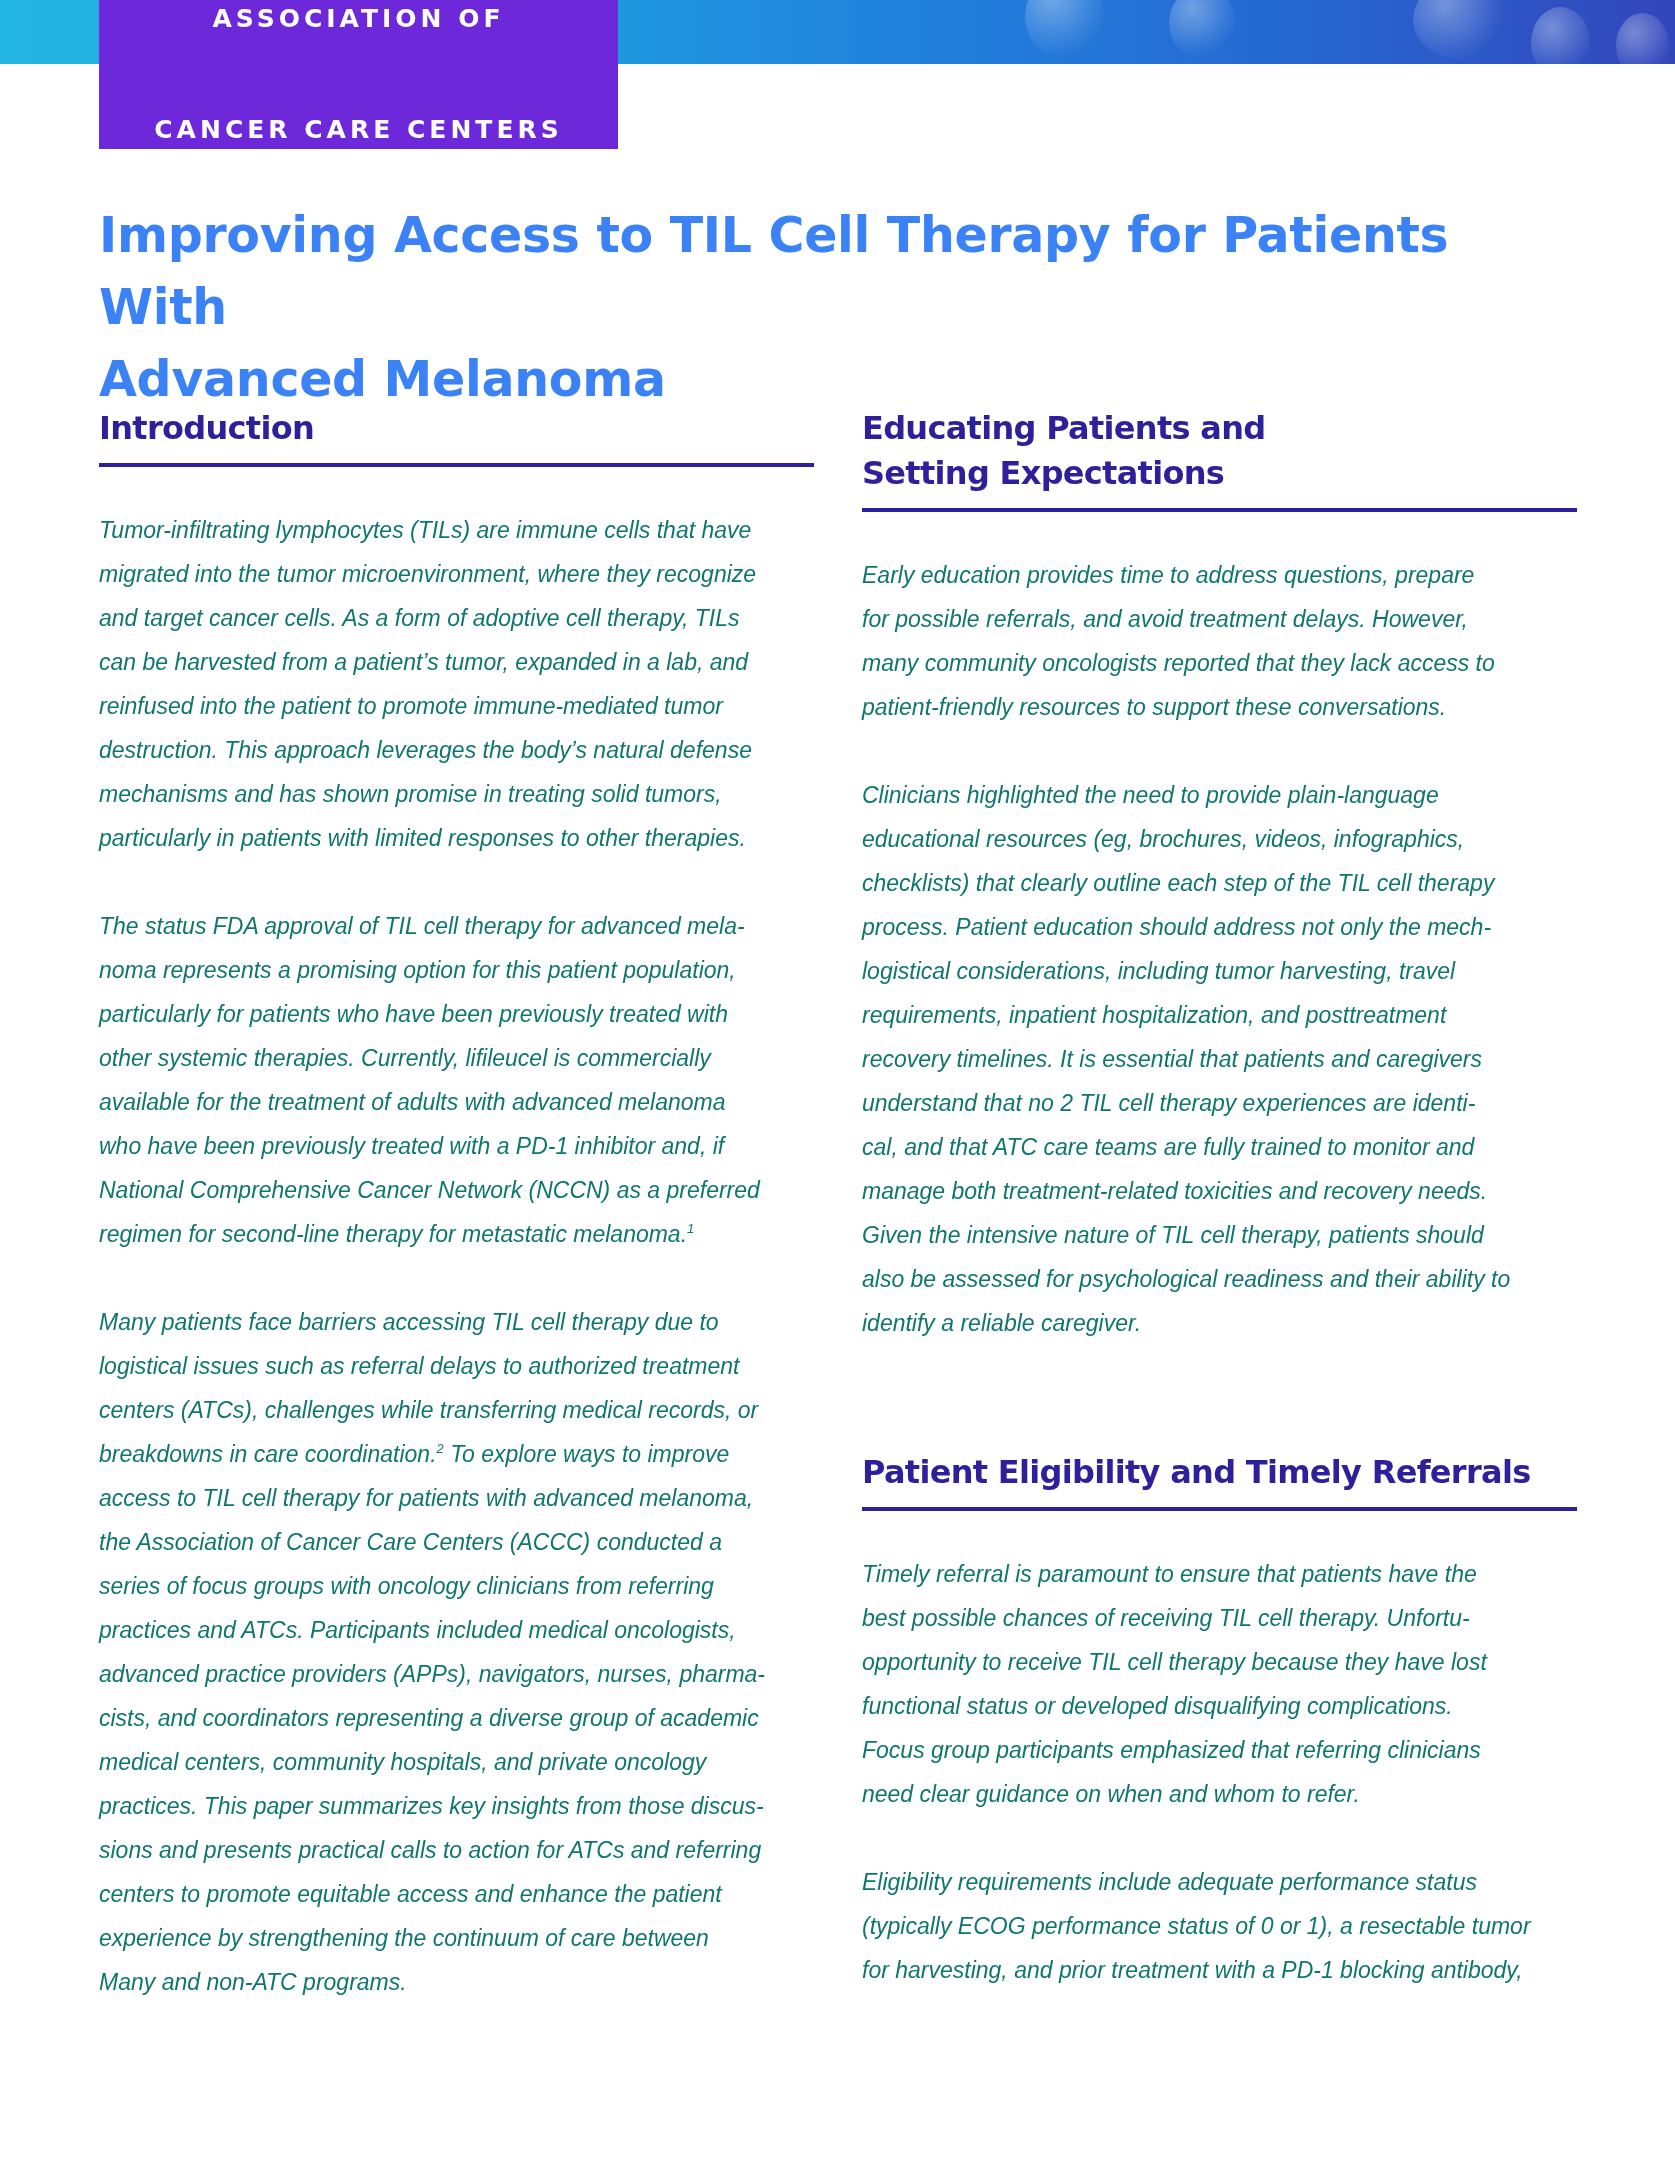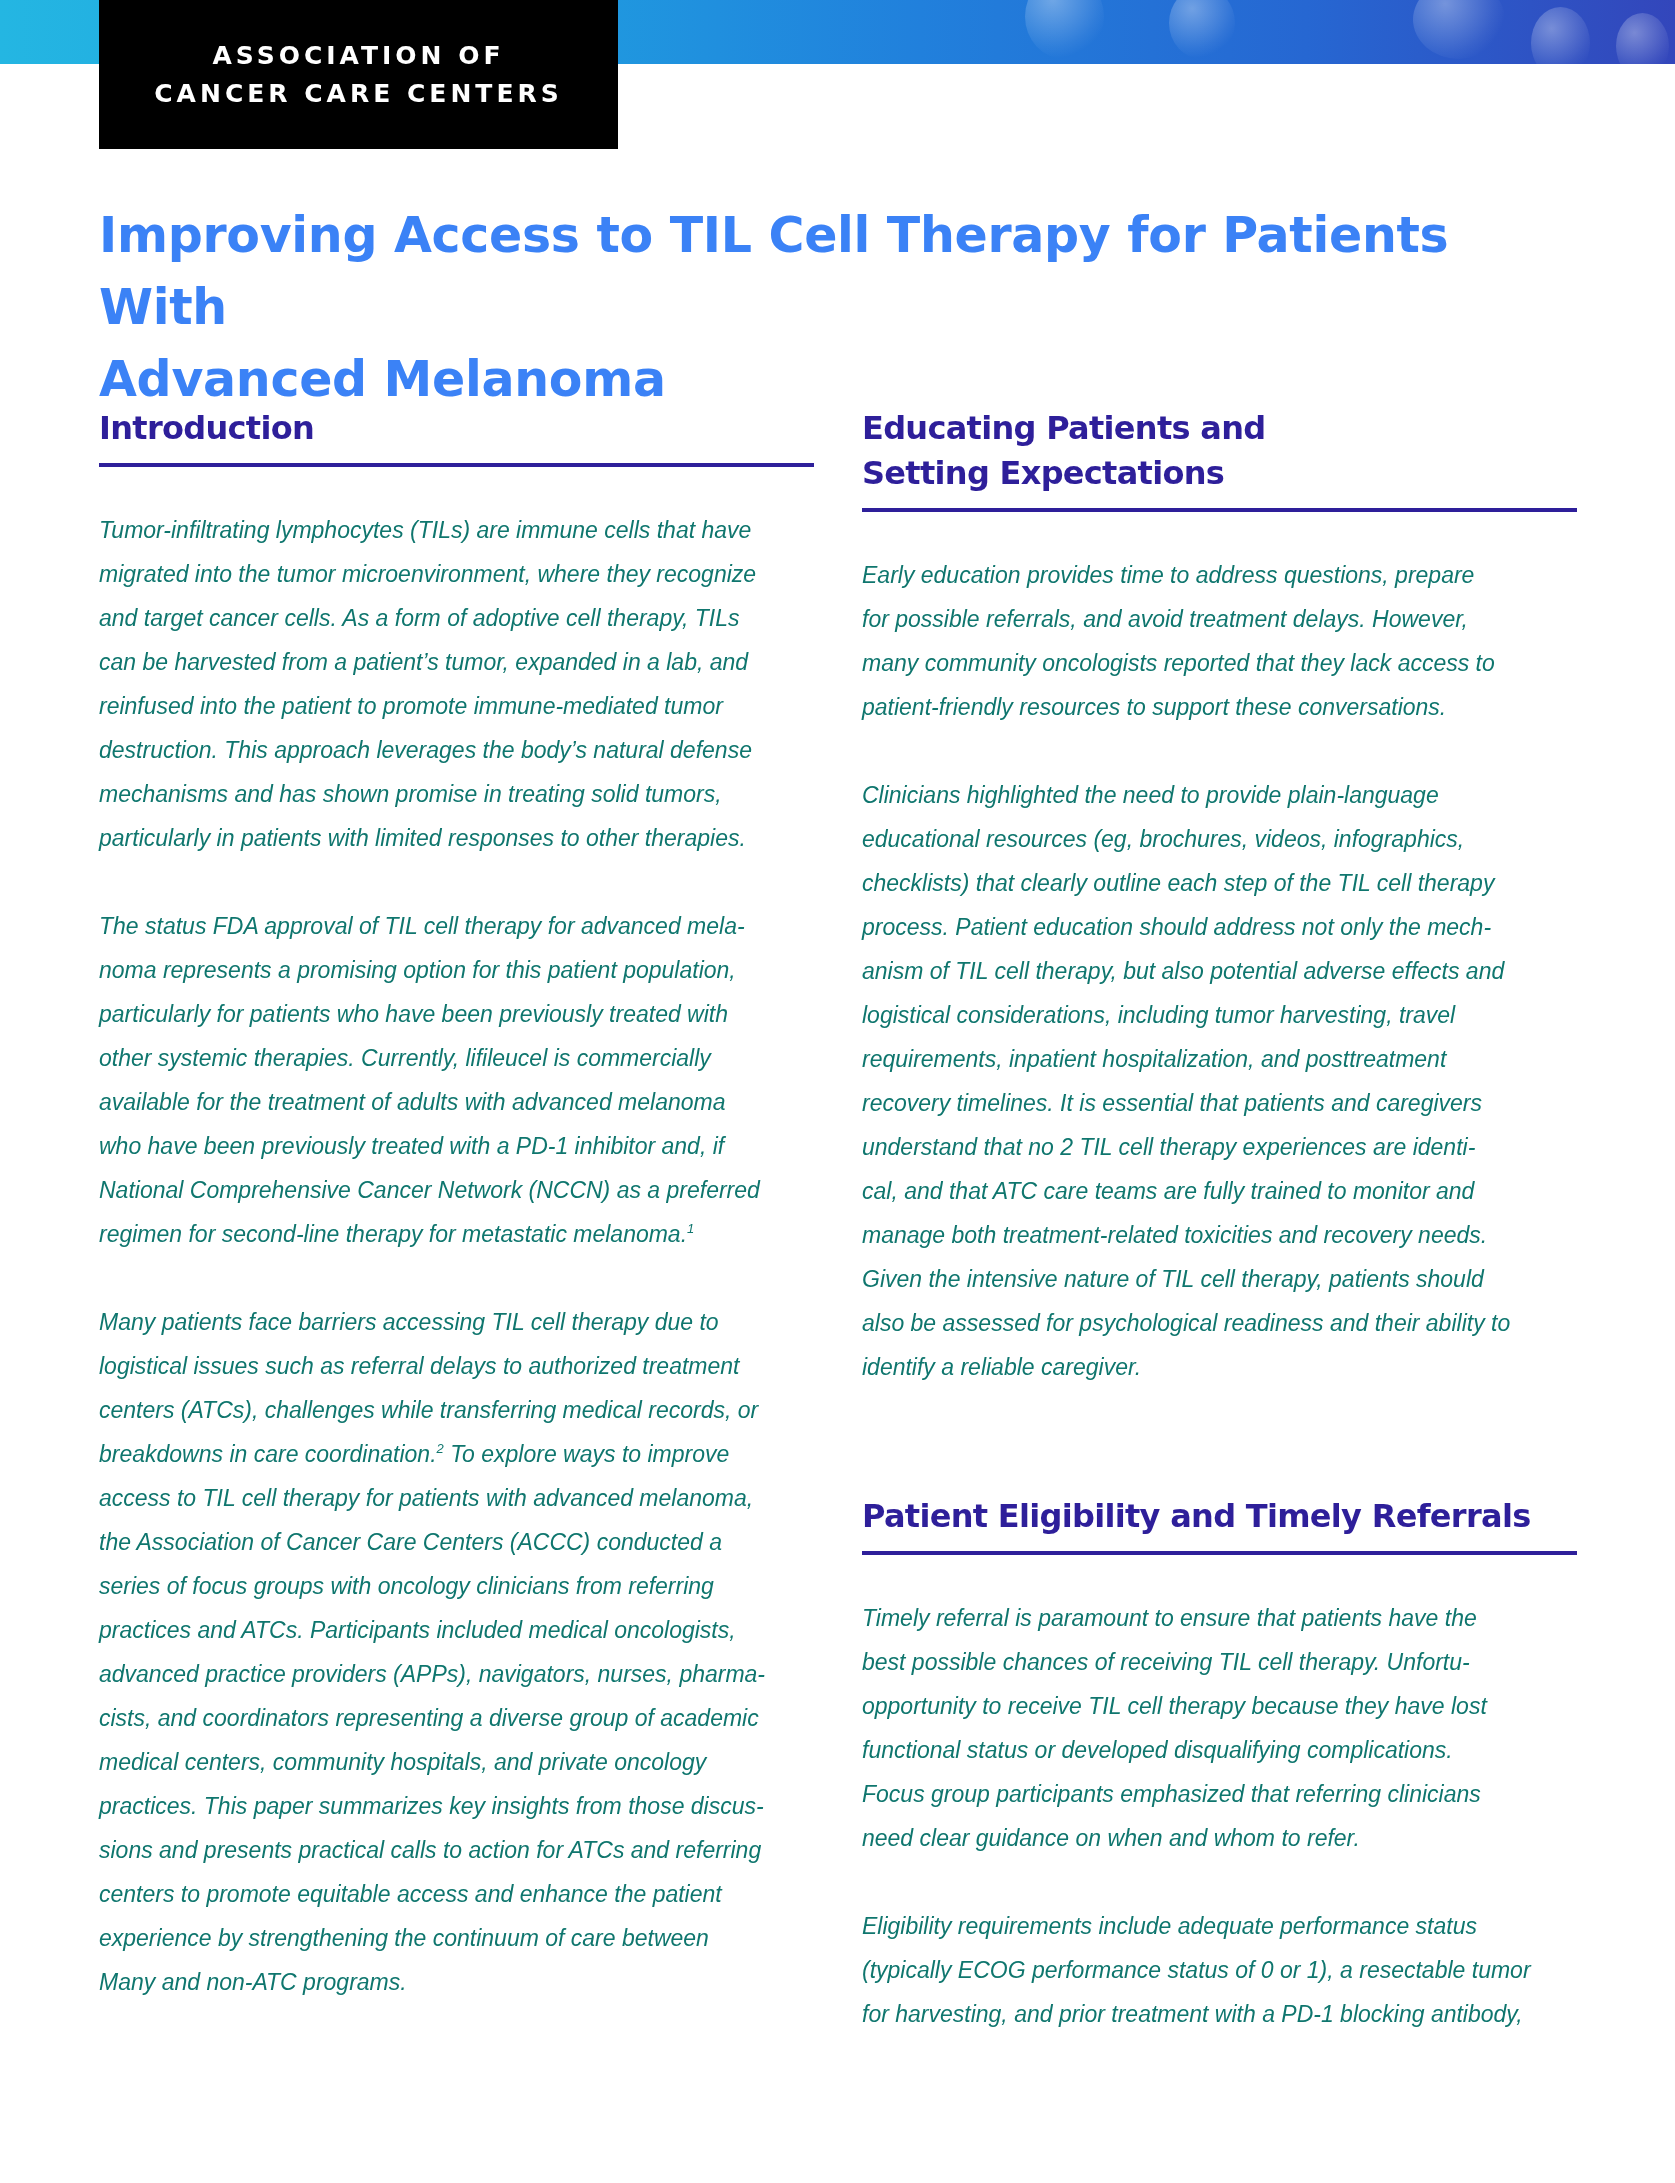--- a/index.html
+++ b/index.html
@@ -3,22 +3,22 @@
 <meta charset="utf-8">
 <style>
   html, body { margin: 0; padding: 0; background: #ffffff; }
   body { width: 1675px; height: 2183px; position: relative; overflow: hidden;
          font-family: "Liberation Sans", sans-serif; color: #231f20; }
   .top-band { position: absolute; left: 0; top: 0; width: 1675px; height: 64px;
               background: linear-gradient(90deg, #24b6e2 0%, #1f9fe0 30%, #2180dc 55%, #2667d2 78%, #3346bb 100%);
               overflow: hidden; }
   .bubble { position: absolute; border-radius: 50%;
             background: radial-gradient(circle at 35% 30%, rgba(255,255,255,0.35), rgba(255,255,255,0.06) 60%, rgba(255,255,255,0) 75%); }
-  .logo-box { position: absolute; left: 99px; top: 0; width: 519px; height: 149px; background: #000000;
-              display: flex; flex-direction: column; align-items: center; justify-content: center; }
+  .logo-box { position: absolute; left: 99px; top: 0; width: 519px; height: 149px; background: #6d28d9;
+              display: flex; flex-direction: column; align-items: center; justify-content: space-between; }
   .logo-line { color: #ffffff; font-family: "DejaVu Sans", sans-serif; font-weight: bold;
                font-size: 25px; letter-spacing: 4px; line-height: 38px; white-space: nowrap; }
   .doc-title { position: absolute; left: 99px; top: 200px; width: 1478px; margin: 0;
                color: #3b82f6; font-family: "DejaVu Sans", sans-serif; font-weight: bold;
                font-size: 49px; line-height: 72px; letter-spacing: -0.3px; }
   .col { position: absolute; top: 406px; }
   .col-left { left: 99px; width: 715px; }
   .col-right { left: 862px; width: 715px; }
   .section-heading { margin: 0; color: #2e1f9a; font-family: "DejaVu Sans", sans-serif; font-weight: bold;
                      font-size: 32px; line-height: 45px; letter-spacing: -0.7px; }
@@ -108,21 +108,20 @@
     <span class="line">for possible referrals, and avoid treatment delays. However,</span>
     <span class="line">many community oncologists reported that they lack access to</span>
     <span class="line">patient-friendly resources to support these conversations.</span>
   </p>
 
   <p class="para">
     <span class="line">Clinicians highlighted the need to provide plain-language</span>
     <span class="line">educational resources (eg, brochures, videos, infographics,</span>
     <span class="line">checklists) that clearly outline each step of the TIL cell therapy</span>
     <span class="line">process. Patient education should address not only the mech-</span>
-    <span class="line">anism of TIL cell therapy, but also potential adverse effects and</span>
     <span class="line">logistical considerations, including tumor harvesting, travel</span>
     <span class="line">requirements, inpatient hospitalization, and posttreatment</span>
     <span class="line">recovery timelines. It is essential that patients and caregivers</span>
     <span class="line">understand that no 2 TIL cell therapy experiences are identi-</span>
     <span class="line">cal, and that ATC care teams are fully trained to monitor and</span>
     <span class="line">manage both treatment-related toxicities and recovery needs.</span>
     <span class="line">Given the intensive nature of TIL cell therapy, patients should</span>
     <span class="line">also be assessed for psychological readiness and their ability to</span>
     <span class="line">identify a reliable caregiver.</span>
   </p>

